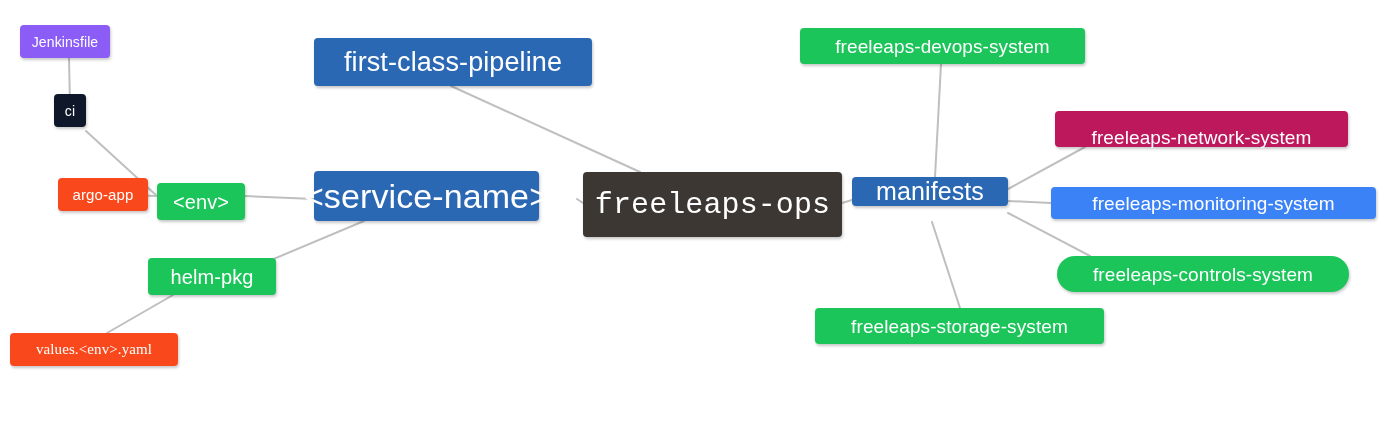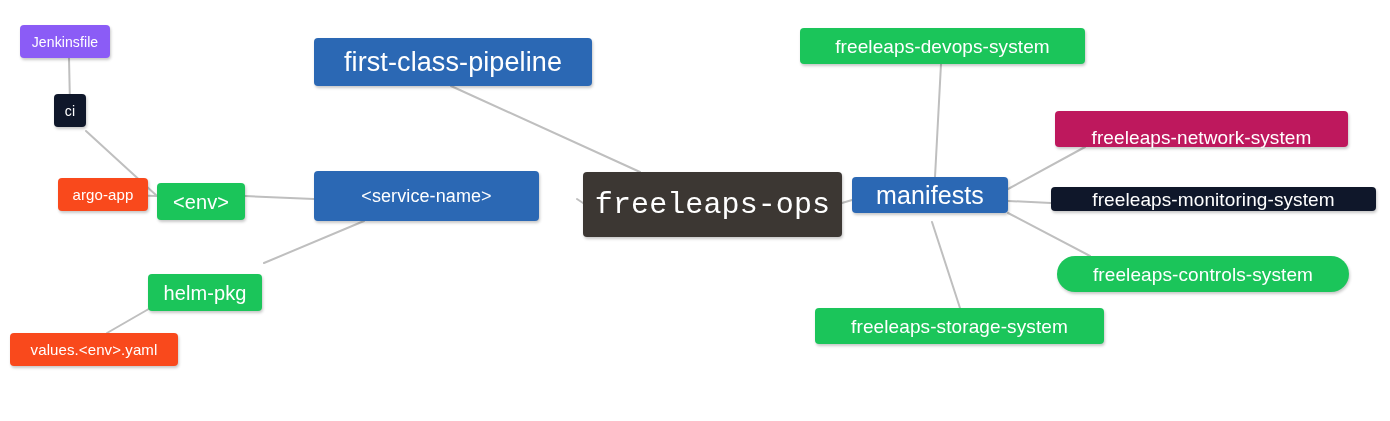--- a/index.html
+++ b/index.html
@@ -71,45 +71,45 @@
       </div>
       <div class="node" style="left: 54px; top: 94px; width: 32px; height: 33px; background: #0f172a; font-size: 14px;">
         <span class="node-label">ci</span>
       </div>
       <div class="node" style="left: 32px; top: 178px; width: 90px; height: 33px; background: rgb(249, 73, 28); font-size: 15px; margin-left: 26px;">
         <span class="node-label">argo-app</span>
       </div>
       <div class="node" style="left: 157px; top: 177px; width: 88px; height: 37px; background: rgb(27, 197, 90); font-size: 20px; margin-top: 6px;">
         <span class="node-label">&lt;env&gt;</span>
       </div>
-      <div class="node" style="left: 148px; top: 274px; width: 114px; height: 37px; background: rgb(27, 197, 90); font-size: 20px;">
+      <div class="node" style="left: 148px; top: 258px; width: 128px; height: 37px; background: rgb(27, 197, 90); font-size: 20px;">
         <span class="node-label">helm-pkg</span>
       </div>
-      <div class="node" style="left: 10px; top: 333px; width: 168px; height: 33px; background: rgb(249, 73, 28); font-size: 15px;">
+      <div class="node" style="left: 10px; top: 333px; width: 168px; height: 33px; background: rgb(249, 73, 28); font-size: 15px; font-family: Liberation Serif, serif;">
         <span class="node-label">values.&lt;env&gt;.yaml</span>
       </div>
       <div class="node" style="left: 314px; top: 38px; width: 278px; height: 48px; background: rgb(43, 104, 180); font-size: 27px;">
         <span class="node-label">first-class-pipeline</span>
       </div>
-      <div class="node" style="left: 314px; top: 171px; width: 225px; height: 50px; background: rgb(43, 104, 180); font-size: 18px;">
+      <div class="node" style="left: 314px; top: 171px; width: 225px; height: 50px; background: rgb(43, 104, 180); font-size: 34px;">
         <span class="node-label">&lt;service-name&gt;</span>
       </div>
       <div class="node" style="left: 583px; top: 172px; width: 259px; height: 65px; background: rgb(60, 55, 51); font-size: 30px; font-family: Liberation Mono, monospace;">
         <span class="node-label">freeleaps-ops</span>
       </div>
-      <div class="node" style="left: 852px; top: 177px; width: 156px; height: 36px; background: rgb(43, 104, 180); font-size: 25px;">
+      <div class="node" style="left: 852px; top: 177px; width: 156px; height: 29px; background: rgb(43, 104, 180); font-size: 25px;">
         <span class="node-label">manifests</span>
       </div>
       <div class="node" style="left: 800px; top: 28px; width: 285px; height: 36px; background: rgb(27, 197, 90); font-size: 19px; text-align: center;">
         <span class="node-label">freeleaps-devops-system</span>
       </div>
       <div class="node" style="left: 1055px; top: 111px; width: 293px; height: 36px; background: #be185d; font-size: 19px; align-items: flex-end;">
         <span class="node-label">freeleaps-network-system</span>
       </div>
-      <div class="node" style="left: 1051px; top: 187px; width: 325px; height: 24px; background: #0f172a; font-size: 19px;">
+      <div class="node" style="left: 1051px; top: 187px; width: 325px; height: 32px; background: #3b82f6; font-size: 19px;">
         <span class="node-label">freeleaps-monitoring-system</span>
       </div>
       <div class="node" style="left: 1057px; top: 256px; width: 292px; height: 36px; background: rgb(27, 197, 90); font-size: 19px; border-radius: 18px;">
         <span class="node-label">freeleaps-controls-system</span>
       </div>
       <div class="node" style="left: 815px; top: 308px; width: 289px; height: 36px; background: rgb(27, 197, 90); font-size: 19px; text-align: center;">
         <span class="node-label">freeleaps-storage-system</span>
       </div>
     </div>
 </div>

